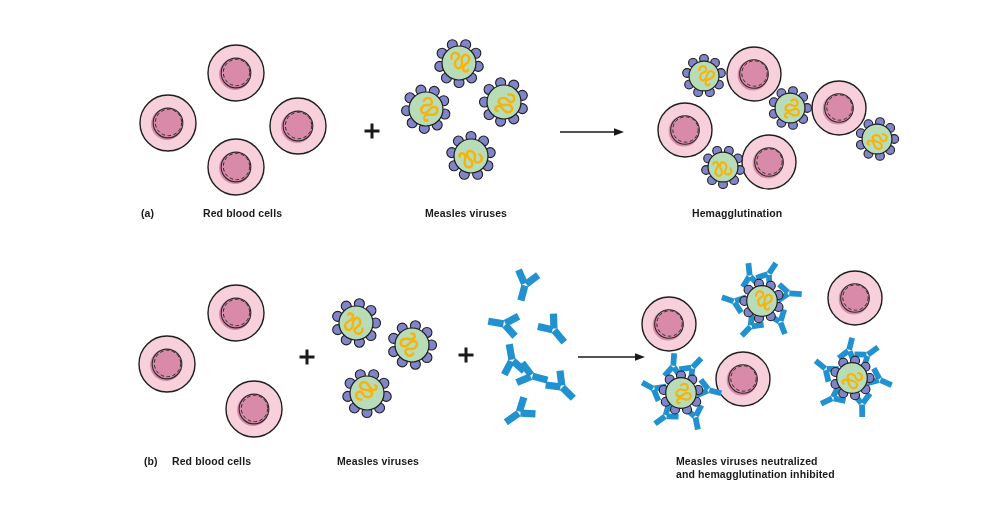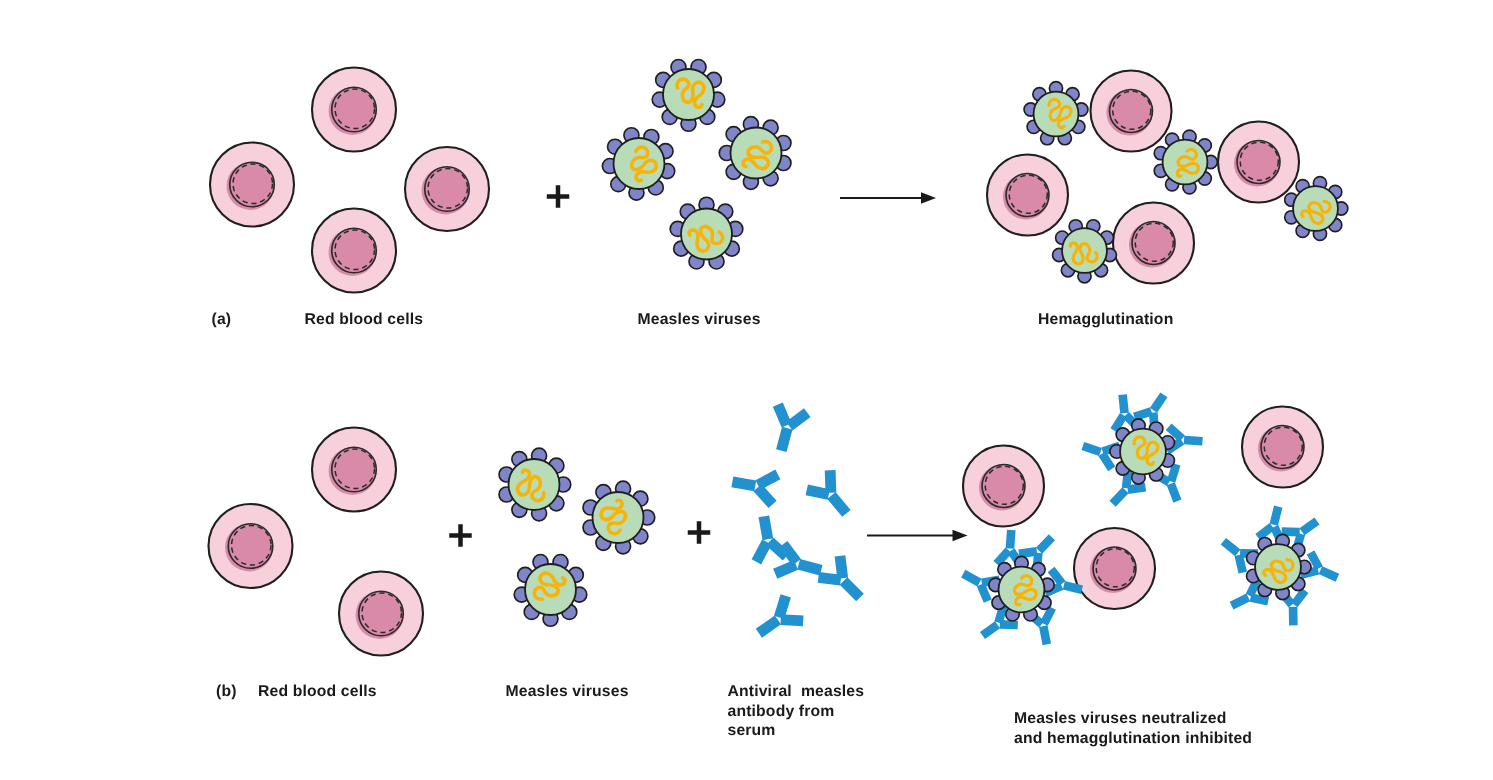--- a/index.html
+++ b/index.html
@@ -436,18 +436,15 @@
         <polygon points="645,357 635,353.2 635,360.8" fill="#1a1a1a"></polygon>
       </g>
     </svg>
   <div class="lbl" style="left: 141px; top: 207px;">(a)</div>
   <div class="lbl" style="left: 203px; top: 207px;">Red blood cells</div>
   <div class="lbl" style="left: 425px; top: 207px;">Measles viruses</div>
   <div class="lbl" style="left: 692px; top: 207px;">Hemagglutination</div>
   <div class="lbl" style="left: 144px; top: 455px;">(b)</div>
   <div class="lbl" style="left: 172px; top: 455px;">Red blood cells</div>
   <div class="lbl" style="left: 337px; top: 455px;">Measles viruses</div>
-  <div class="lbl" style="left: 485px; top: 455px;">Antiviral  measles
-antibody from
-serum</div>
-  <div class="lbl" style="left: 676px; top: 455px; margin-top: 18px;">Measles viruses neutralized
+  <div class="lbl" style="left: 676px; top: 455px;">Measles viruses neutralized
 and hemagglutination inhibited</div>
 </div>
 
 </body></html>

